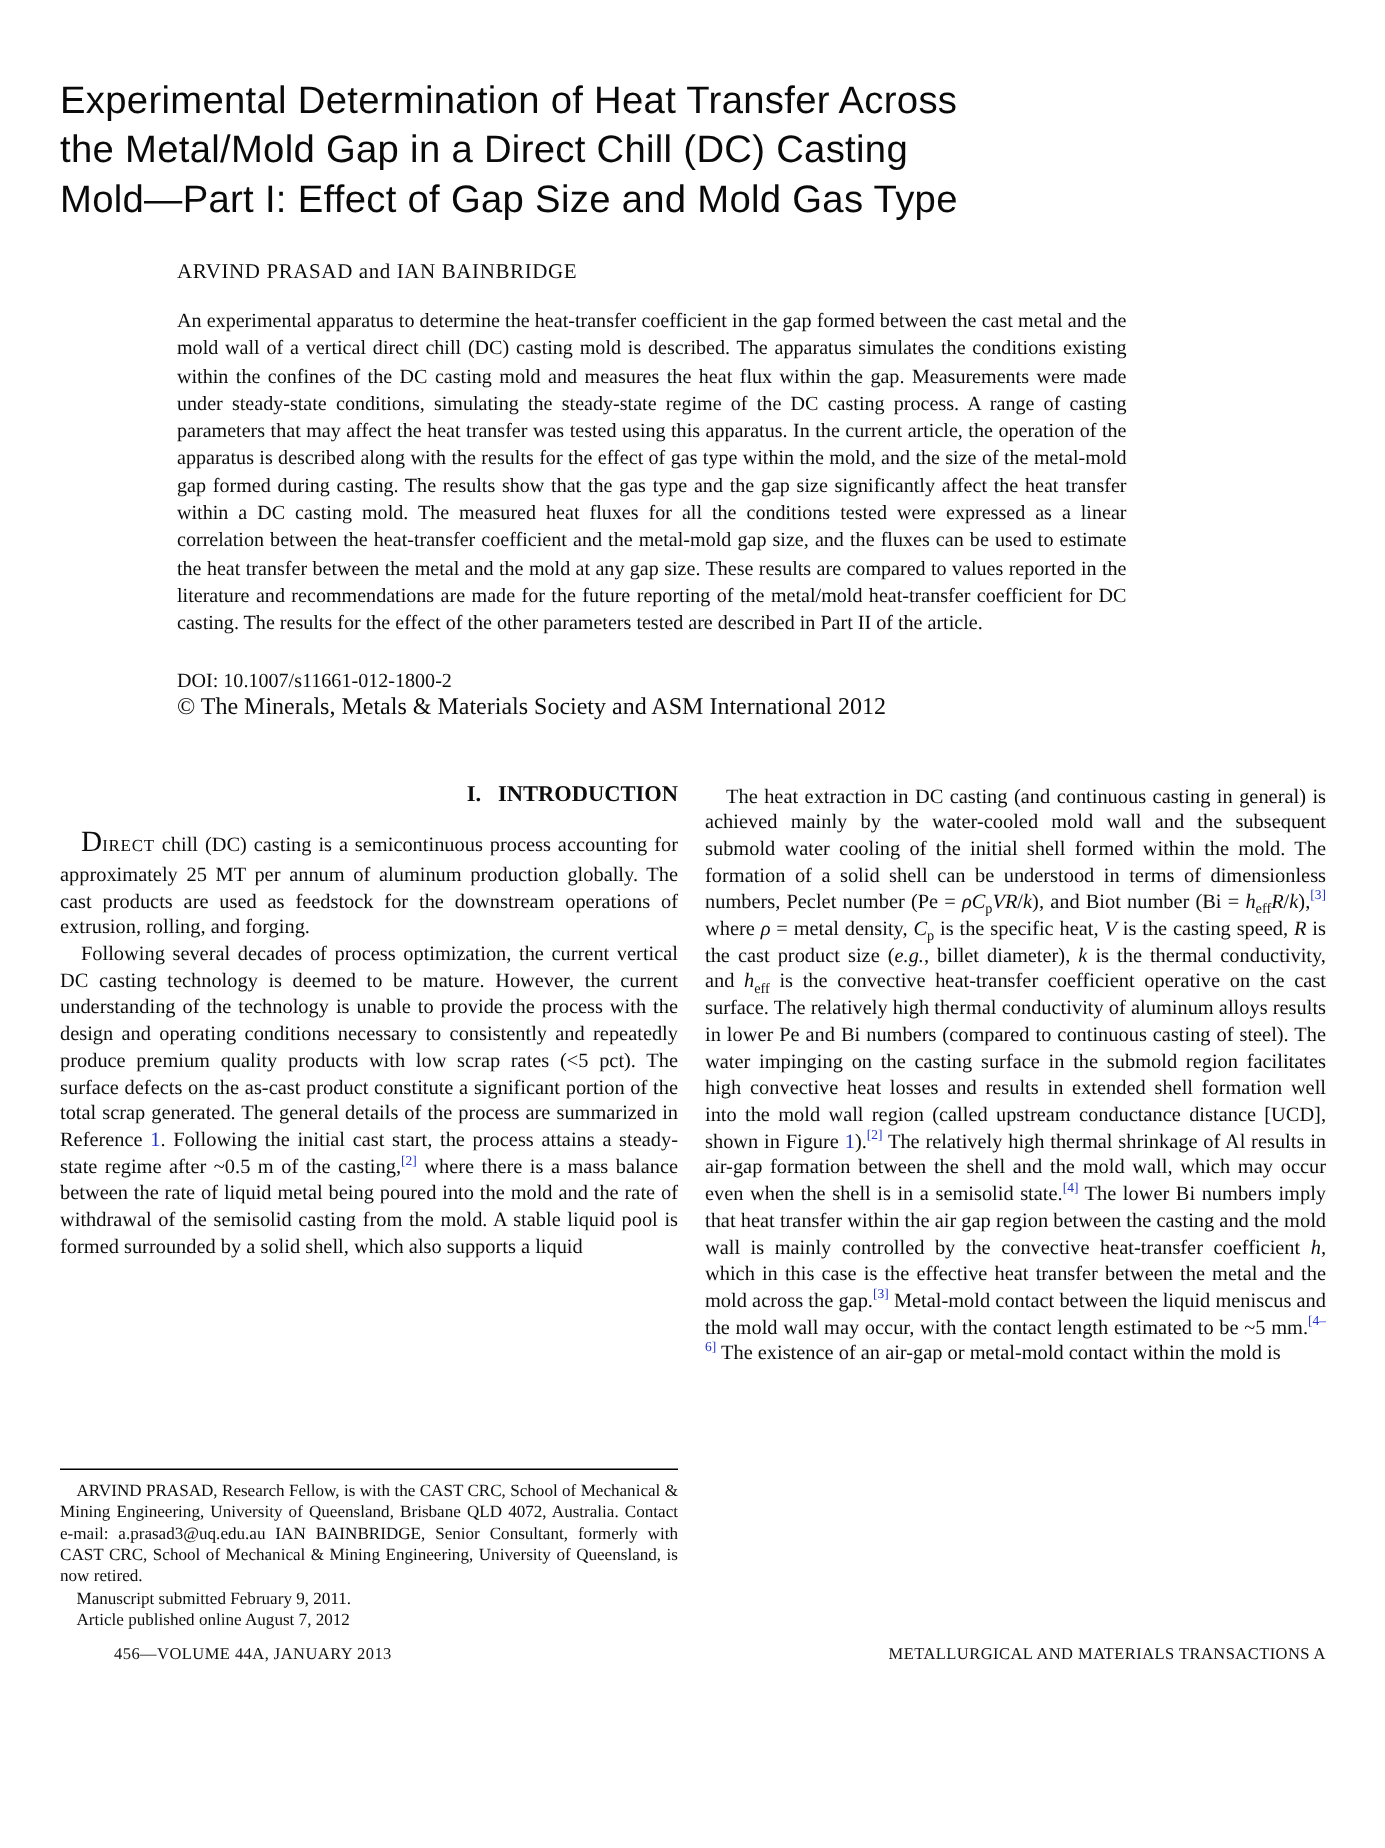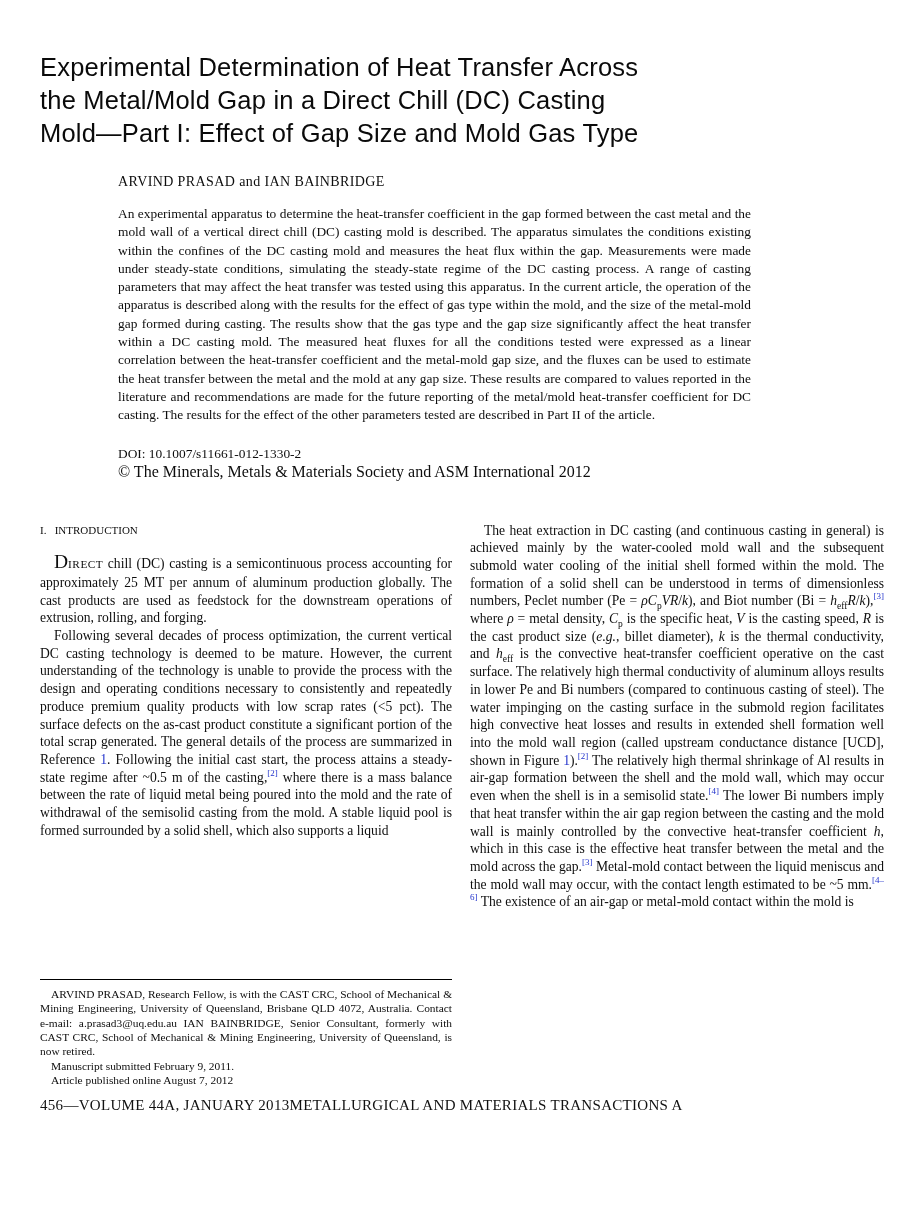--- a/index.html
+++ b/index.html
@@ -45,62 +45,63 @@
   }
   .col {
     font-size: 13.6px;
     line-height: 17.7px;
     text-align: justify;
   }
   .col-left { width: 412px; display: flex; flex-direction: column; }
   .col-right { width: 414px; }
   .section-heading {
     margin: 0 0 13px 0;
-    font-size: 11px;
-    font-weight: normal;
-    text-align: left;
+    font-size: 15px;
+    font-weight: bold;
+    text-align: right;
   }
   .col p { margin: 0; text-indent: 14px; }
   .col p.noindent { text-indent: 0; }
   .lead { font-size: 19.5px; line-height: 1; }
   .sc { font-size: 11.3px; letter-spacing: 0.5px; }
   .ref { color: #2233cc; }
   sup.ref { font-size: 9px; line-height: 0; }
   sub { font-size: 9.5px; line-height: 0; }
 
   .footnote {
     margin-top: auto;
     font-size: 11.4px;
     line-height: 14.4px;
     text-align: justify;
   }
   .fn-rule { border: none; border-top: 1.2px solid #000; margin: 0 0 7px 0; width: 412px; }
   .footnote p { margin: 0; text-indent: 11px; }
 
   .footer {
     display: flex;
-    justify-content: flex-start;
+    justify-content: space-between;
     margin-top: 9px;
-    font-size: 15px;
+    font-size: 11px;
     letter-spacing: 0.3px;
     color: #111;
+    margin-left: 36px;
   }
 </style>
 </head>
 <body>
 
 <div class="page">
 
   <h1 class="title">Experimental Determination of Heat Transfer Across<br>the Metal/Mold Gap in a Direct Chill (DC) Casting<br>Mold—Part I: Effect of Gap Size and Mold Gas Type</h1>
 
   <div class="authors">ARVIND PRASAD  and IAN BAINBRIDGE</div>
 
   <div class="abstract">An experimental apparatus to determine the heat-transfer coefficient in the gap formed between the cast metal and the mold wall of a vertical direct chill (DC) casting mold is described. The apparatus simulates the conditions existing within the confines of the DC casting mold and measures the heat flux within the gap. Measurements were made under steady-state conditions, simulating the steady-state regime of the DC casting process. A range of casting parameters that may affect the heat transfer was tested using this apparatus. In the current article, the operation of the apparatus is described along with the results for the effect of gas type within the mold, and the size of the metal-mold gap formed during casting. The results show that the gas type and the gap size significantly affect the heat transfer within a DC casting mold. The measured heat fluxes for all the conditions tested were expressed as a linear correlation between the heat-transfer coefficient and the metal-mold gap size, and the fluxes can be used to estimate the heat transfer between the metal and the mold at any gap size. These results are compared to values reported in the literature and recommendations are made for the future reporting of the metal/mold heat-transfer coefficient for DC casting. The results for the effect of the other parameters tested are described in Part II of the article.</div>
 
-  <div class="doi">DOI: 10.1007/s11661-012-1330-2</div>
+  <div class="doi">DOI: 10.1007/s11661-012-1800-2</div>
   <div class="copyright">© The Minerals, Metals &amp; Materials Society and ASM International 2012</div>
 
   <div class="columns">
 
     <div class="col col-left">
       <h2 class="section-heading">I.&nbsp;&nbsp;&nbsp;INTRODUCTION</h2>
       <p><span class="lead">D</span><span class="sc">IRECT</span> chill (DC) casting is a semicontinuous process accounting for approximately 25&nbsp;MT per annum of aluminum production globally. The cast products are used as feedstock for the downstream operations of extrusion, rolling, and forging.</p>
       <p>Following several decades of process optimization, the current vertical DC casting technology is deemed to be mature. However, the current understanding of the technology is unable to provide the process with the design and operating conditions necessary to consistently and repeatedly produce premium quality products with low scrap rates (&lt;5&nbsp;pct). The surface defects on the as-cast product constitute a significant portion of the total scrap generated. The general details of the process are summarized in Reference <span class="ref">1</span>. Following the initial cast start, the process attains a steady-state regime after ~0.5&nbsp;m of the casting,<sup class="ref">[2]</sup> where there is a mass balance between the rate of liquid metal being poured into the mold and the rate of withdrawal of the semisolid casting from the mold. A stable liquid pool is formed surrounded by a solid shell, which also supports a liquid</p>
 
       <div class="footnote">

